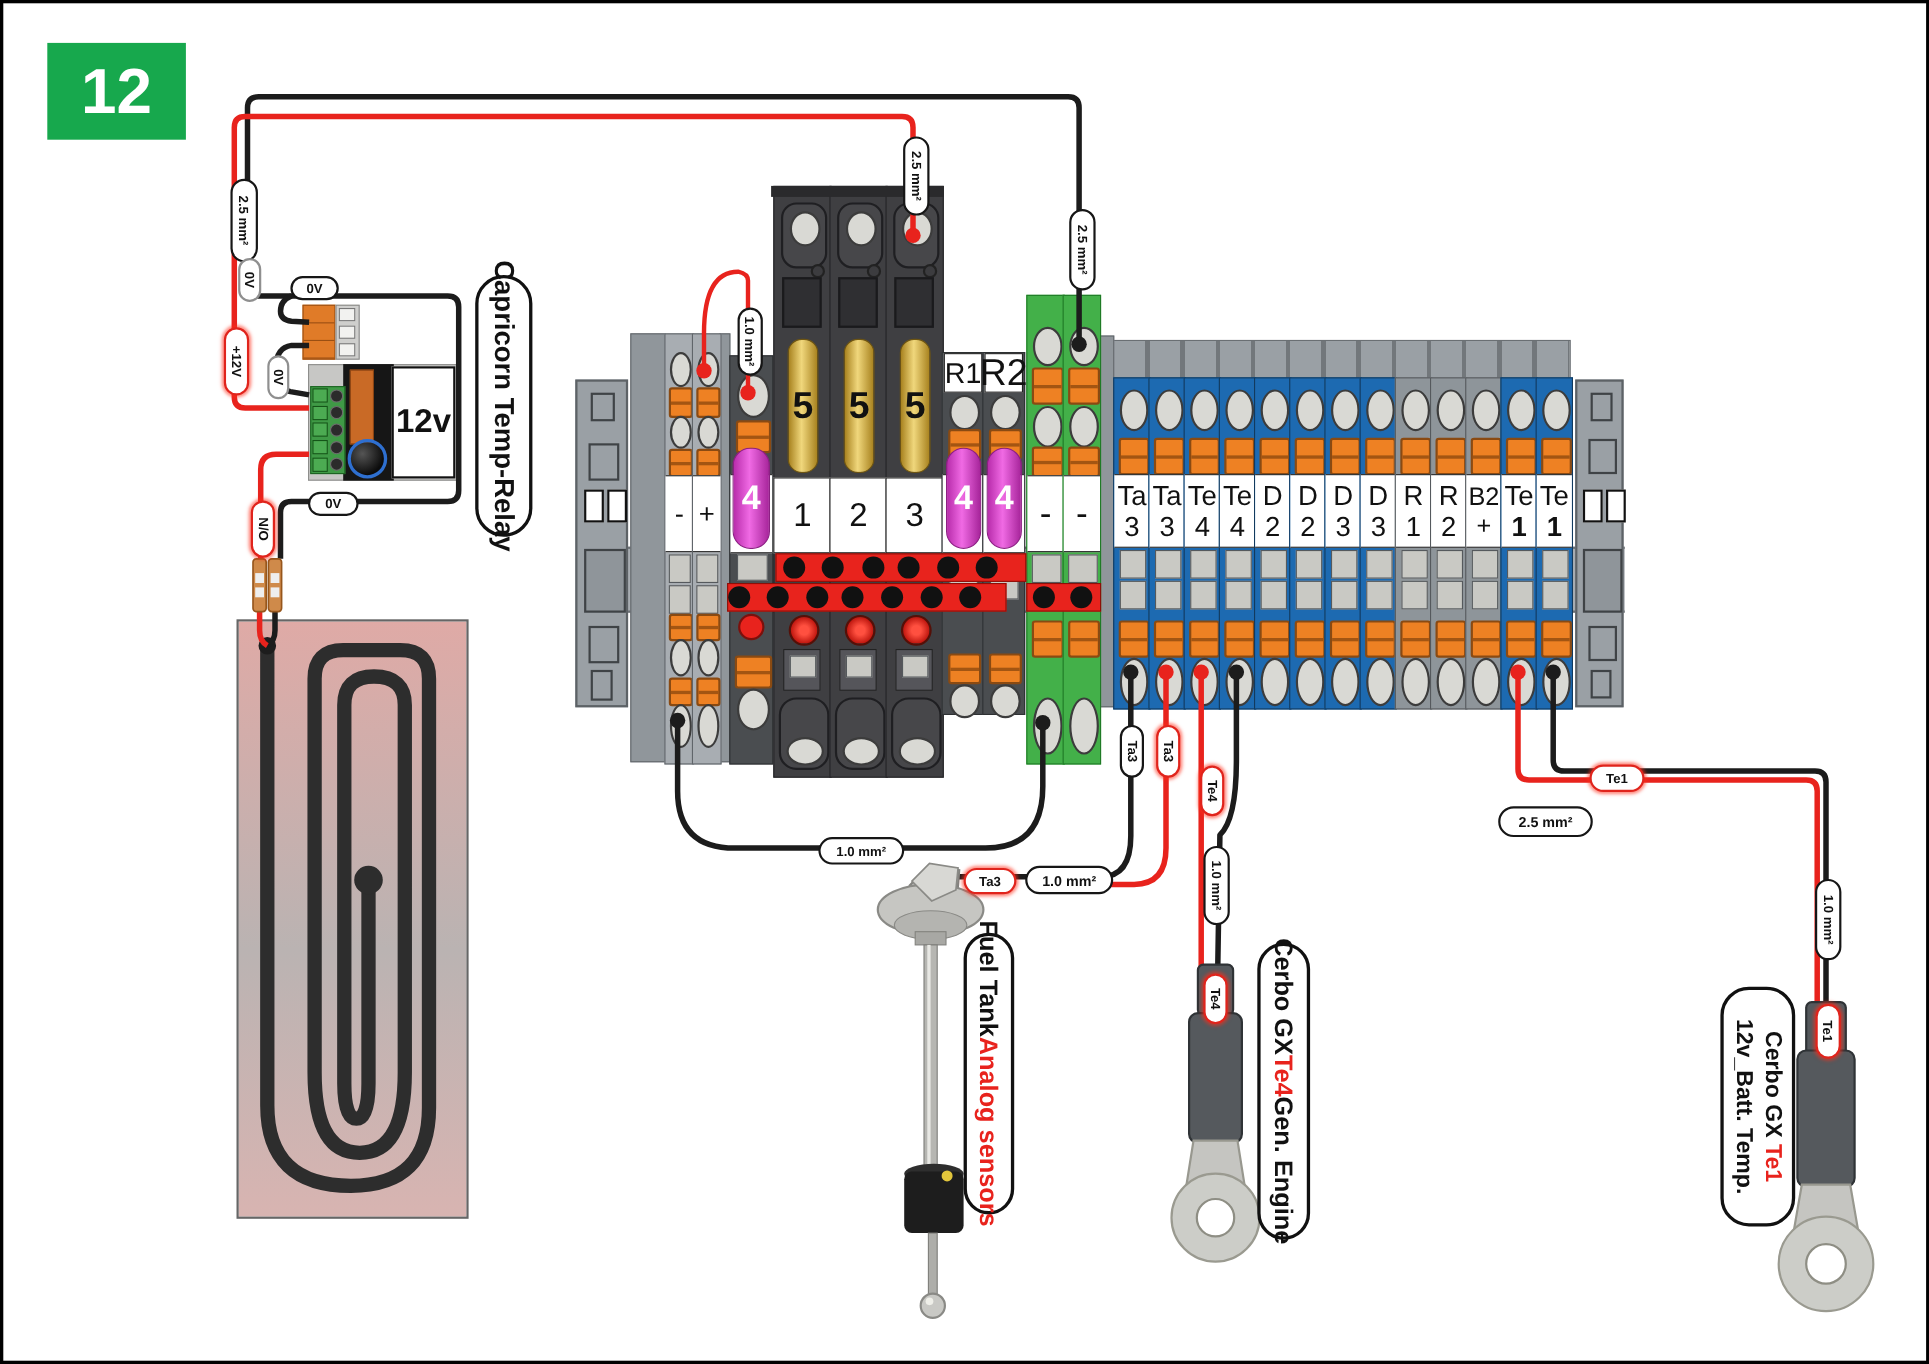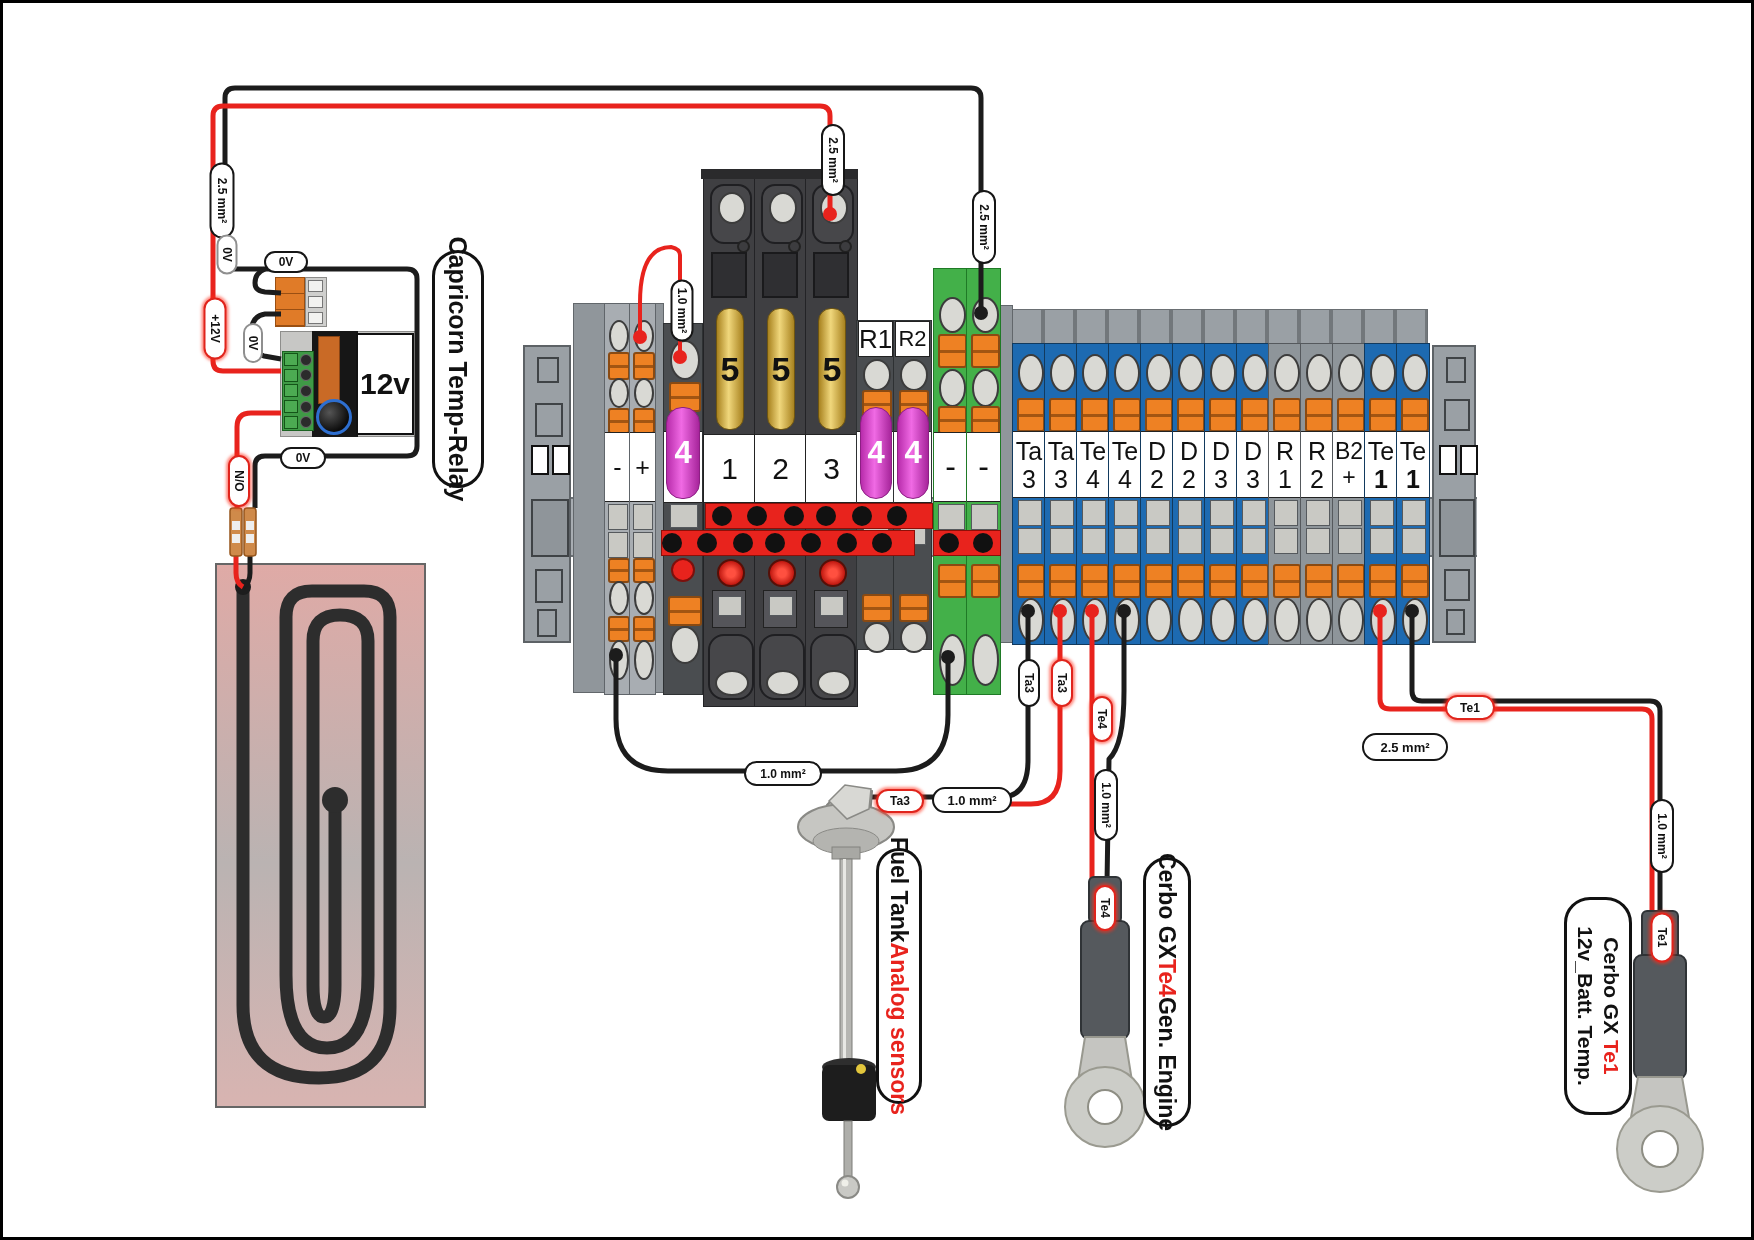--- a/index.html
+++ b/index.html
@@ -88,20 +88,21 @@
 
   
   .heater{left:212px;top:560px;width:211px;height:545px;z-index:5;border:2px solid #666;
           background:linear-gradient(#dfaaa6,#bab3b2 55%,#d8b4b1);}
 </style>
 </head>
 <body>
 
 <div class="page">
 
+  <div class="abs badge">12</div>
 
   <div class="abs heater"></div>
 
   <div class="abs band"></div>
   <div class="abs capstrip"></div>
   <div class="abs plate" style="left:570px;top:300px;width:32px;height:390px;"></div>
   <div class="abs plate" style="left:651px;top:300px;width:10px;height:390px;"></div>
   <div class="abs plate" style="left:996px;top:302px;width:14px;height:338px;"></div>
 
   <div class="abs bracket" style="left:520px;top:342px;width:48px;height:298px;">
@@ -216,21 +217,21 @@
   <div class="col rcol" style="left:853px;">
     <div class="lblbox" style="left:1px;top:0;width:33px;height:34px;font-size:26px;">R1</div>
     <div class="oval" style="left:6px;top:38px;width:24px;height:28px;"></div>
     <div class="lever" style="left:5px;top:69px;width:26px;height:24px;"></div>
     <div class="collbl" style="top:110px;height:70px;"></div>
     <div class="sq" style="left:6px;top:200px;width:24px;height:22px;"></div>
     <div class="lever" style="left:5px;top:273px;width:26px;height:24px;"></div>
     <div class="oval" style="left:6px;top:301px;width:24px;height:27px;"></div>
   </div>
   <div class="col rcol" style="left:890px;">
-    <div class="lblbox" style="left:1px;top:0;width:33px;height:34px;font-size:22px;">R2</div>
+    <div class="lblbox" style="left:1px;top:0;width:33px;height:34px;font-size:34px;">R2</div>
     <div class="oval" style="left:6px;top:38px;width:24px;height:28px;"></div>
     <div class="lever" style="left:5px;top:69px;width:26px;height:24px;"></div>
     <div class="collbl" style="top:110px;height:70px;"></div>
     <div class="sq" style="left:6px;top:200px;width:24px;height:22px;"></div>
     <div class="lever" style="left:5px;top:273px;width:26px;height:24px;"></div>
     <div class="oval" style="left:6px;top:301px;width:24px;height:27px;"></div>
   </div>
   <div class="mag" style="left:857px;top:404px;width:30px;height:90px;">4</div>
   <div class="mag" style="left:894px;top:404px;width:30px;height:90px;">4</div>
 

